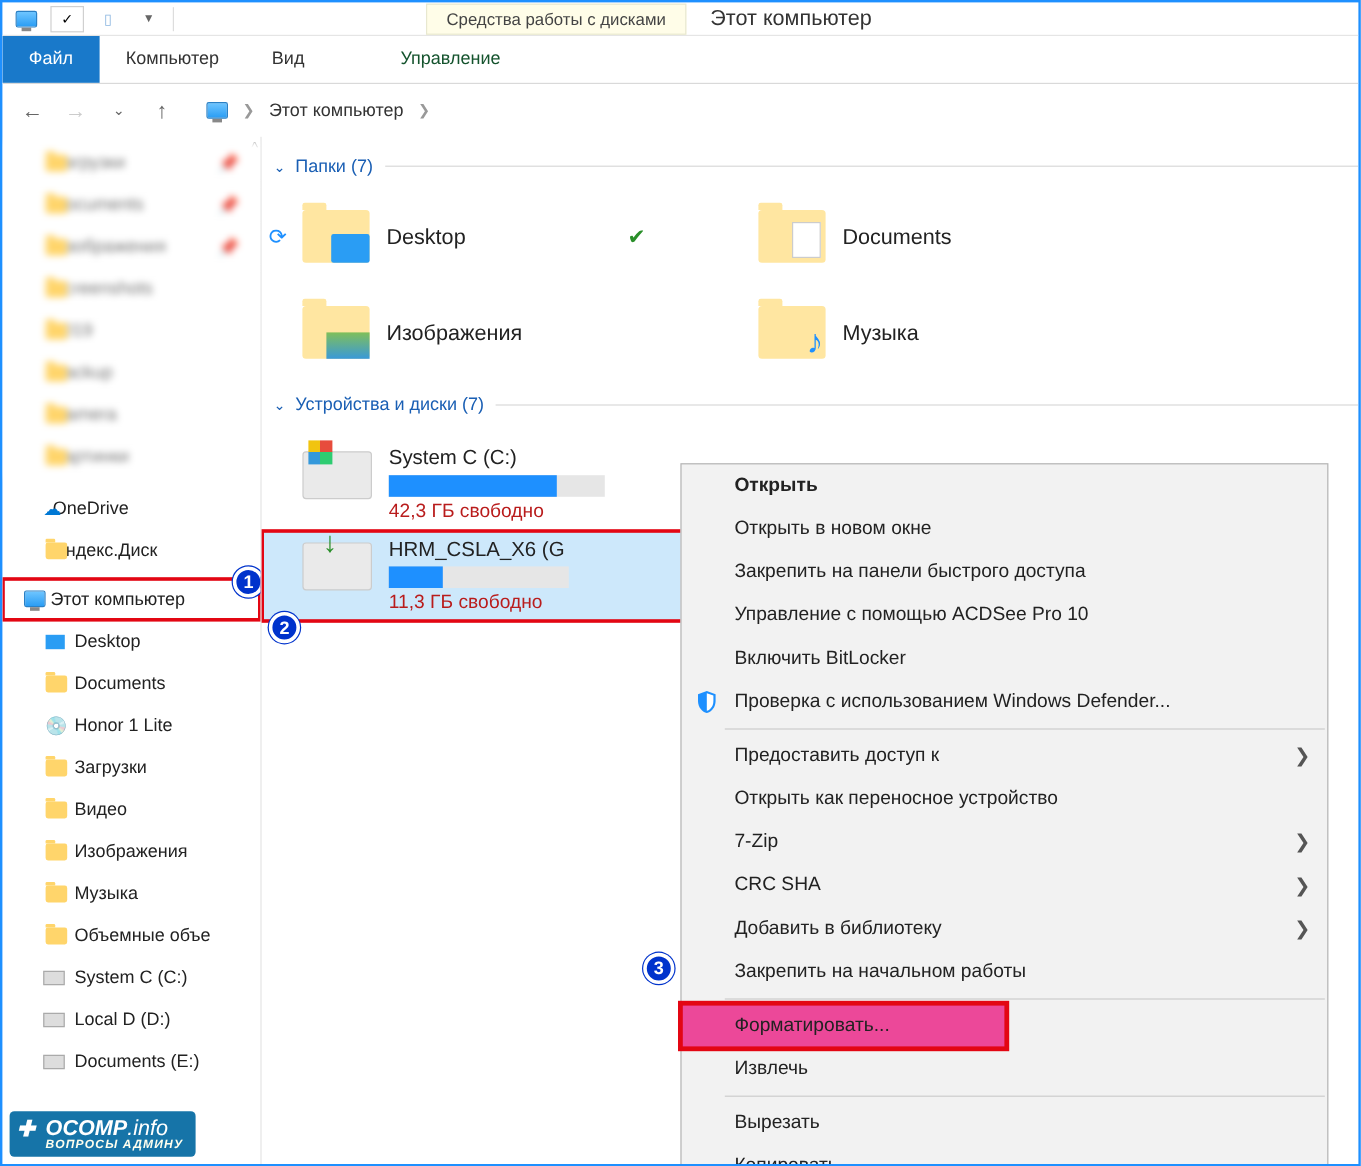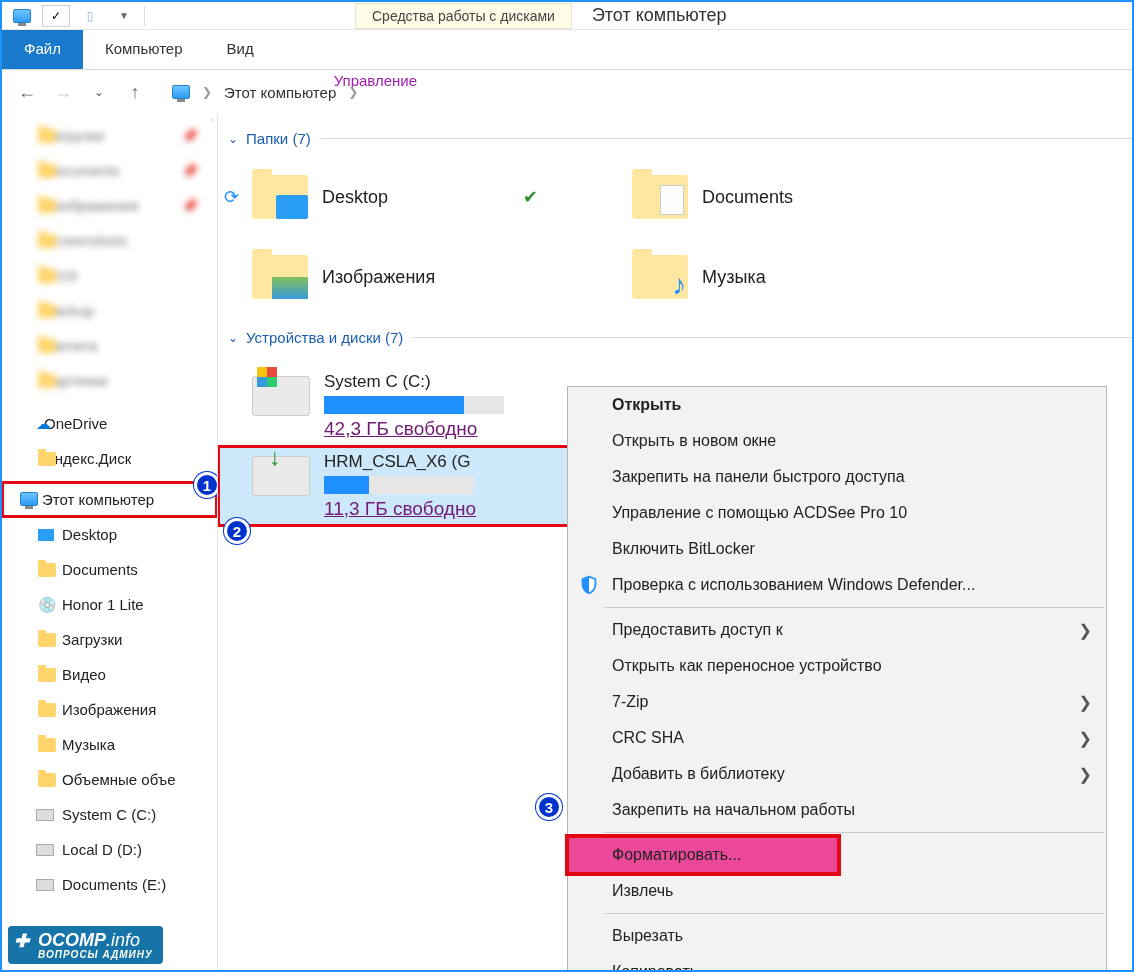--- a/index.html
+++ b/index.html
@@ -9,21 +9,21 @@
   .titlebar { height: 28px; display: flex; align-items: center; font-size: 12px; border-bottom: 1px solid #e5e5e5; }
   .titlebar .qat { display:flex; align-items:center; gap:6px; padding-left:6px; }
   .qat-icon { width:28px; height:22px; display:flex; align-items:center; justify-content:center; }
   .ribbon-ctx { margin-left: 210px; background:#fffde8; color:#444; border:1px solid #e8e8d0; padding:4px 16px; font-size:14px; }
   .titlebar .wintitle { margin-left: 20px; font-size:18px; color:#333; }
 
   
   .ribbon { height: 40px; display:flex; align-items:stretch; border-bottom:1px solid #d9d9d9; }
   .ribbon .tab { padding: 10px 22px; font-size:15px; color:#333; }
   .ribbon .tab.file { background:#1979ca; color:#fff; }
-  .ribbon .tab.ctx { color:#a21caf; margin-left:36px;margin-top:32px; }
+  .ribbon .tab.ctx { color:#14532d; margin-left:36px; }
 
   
   .addrbar { height: 44px; display:flex; align-items:center; padding: 0 10px; gap:6px; }
   .nav-btn { width:30px; height:30px; display:flex; align-items:center; justify-content:center; color:#666; font-size:18px; }
   .nav-btn.disabled { color:#ccc; }
   .crumb { display:flex; align-items:center; gap:8px; font-size:15px; color:#333;}
   .crumb .sep { color:#999; font-size:12px; padding:0 4px;}
   .pc-icon-small { width:18px; height:14px; background:linear-gradient(#6ec5ff,#2a9df4); border:1px solid #2a80c5; border-radius:2px; display:inline-block; position:relative;}
   .pc-icon-small::after { content:''; position:absolute; width:8px; height:3px; background:#888; bottom:-4px; left:4px; }
 
@@ -62,21 +62,21 @@
   .drive-row.selected { background:#cde8fb; }
   .highlight-2 { outline:3px solid #e30613; outline-offset:-2px; }
   .drive-ic { width:58px; height:40px; background:#eaeaea; border:1px solid #ccc; border-radius:3px; position:relative; margin-top:4px;}
   .drive-ic.win::after { content:''; position:absolute; width:20px; height:20px; left:4px; top:-10px;
     background: conic-gradient(#e74c3c 0 90deg,#2ecc71 0 180deg,#3498db 0 270deg,#f1c40f 0);}
   .drive-ic.usb::before{content:'↓'; color:#2a8f2a; position:absolute; font-size:24px; left:16px; top:-14px; font-weight:bold;}
   .drive-info { flex:1; }
   .drive-name { font-size:17px; color:#222; }
   .capbar { height:18px; background:#e6e6e6; margin:4px 0; position:relative; width:180px;}
   .capbar .fill { height:100%; background:#1e90ff; }
-  .drive-free { font-size:19px; color:#701a75;text-decoration:underline; }
+  .drive-free { font-size:16px; color:#b91c1c; }
 
   
   .ctxmenu { position:absolute; left:565px; top:384px; width:540px; background:#f2f2f2; border:1px solid #b5b5b5; font-size:16px; }
   .ctxmenu .item { height:36px; display:flex; align-items:center; padding-left:44px; position:relative; color:#222;}
   .ctxmenu .item.bold { font-weight:bold; }
   .ctxmenu .item.hl { background:#ec4899; }
   .highlight-3 { outline:4px solid #e30613; outline-offset:-1px; }
   .ctxmenu .sep { height:1px; background:#ccc; margin:4px 2px 4px 36px; }
   .ctxmenu .item .arrow { position:absolute; right:14px; color:#555; }
   .ctxmenu .item .micn { position:absolute; left:10px; width:22px; height:22px; }

